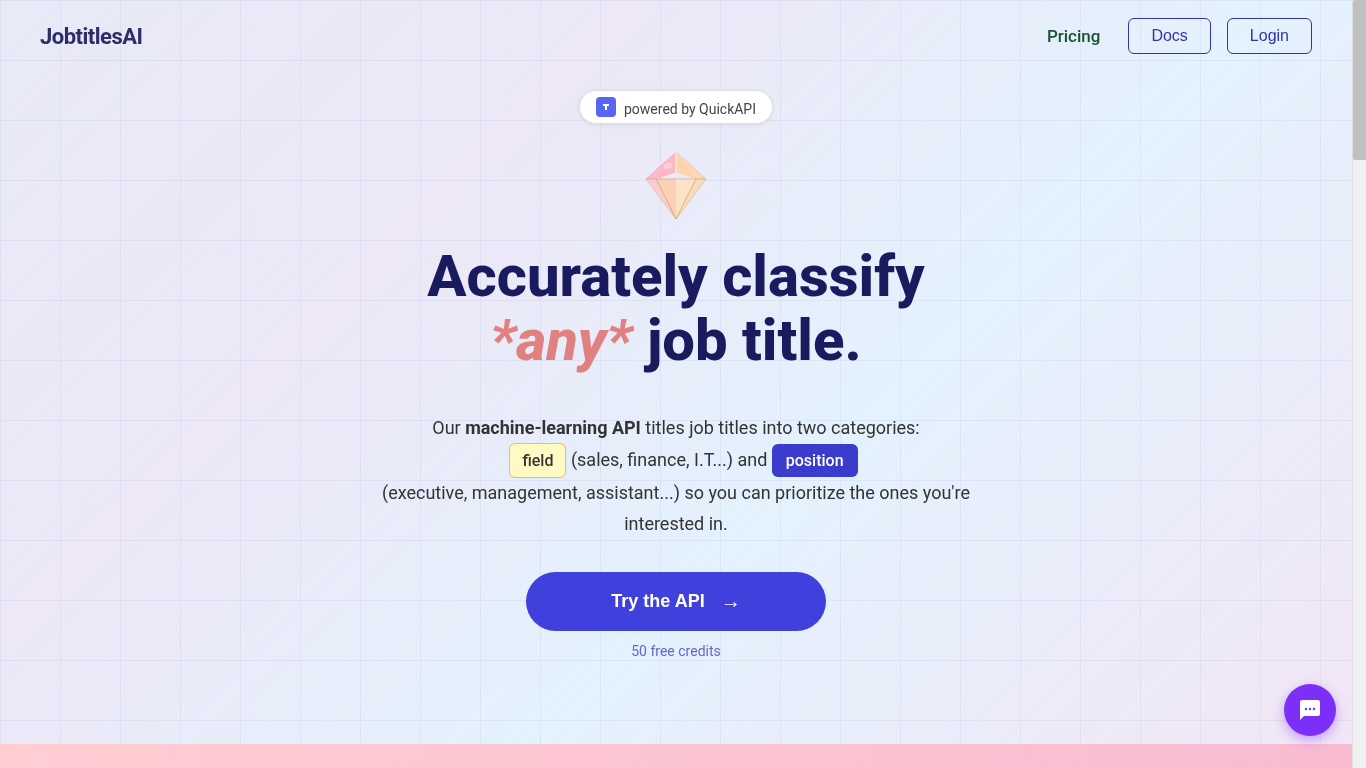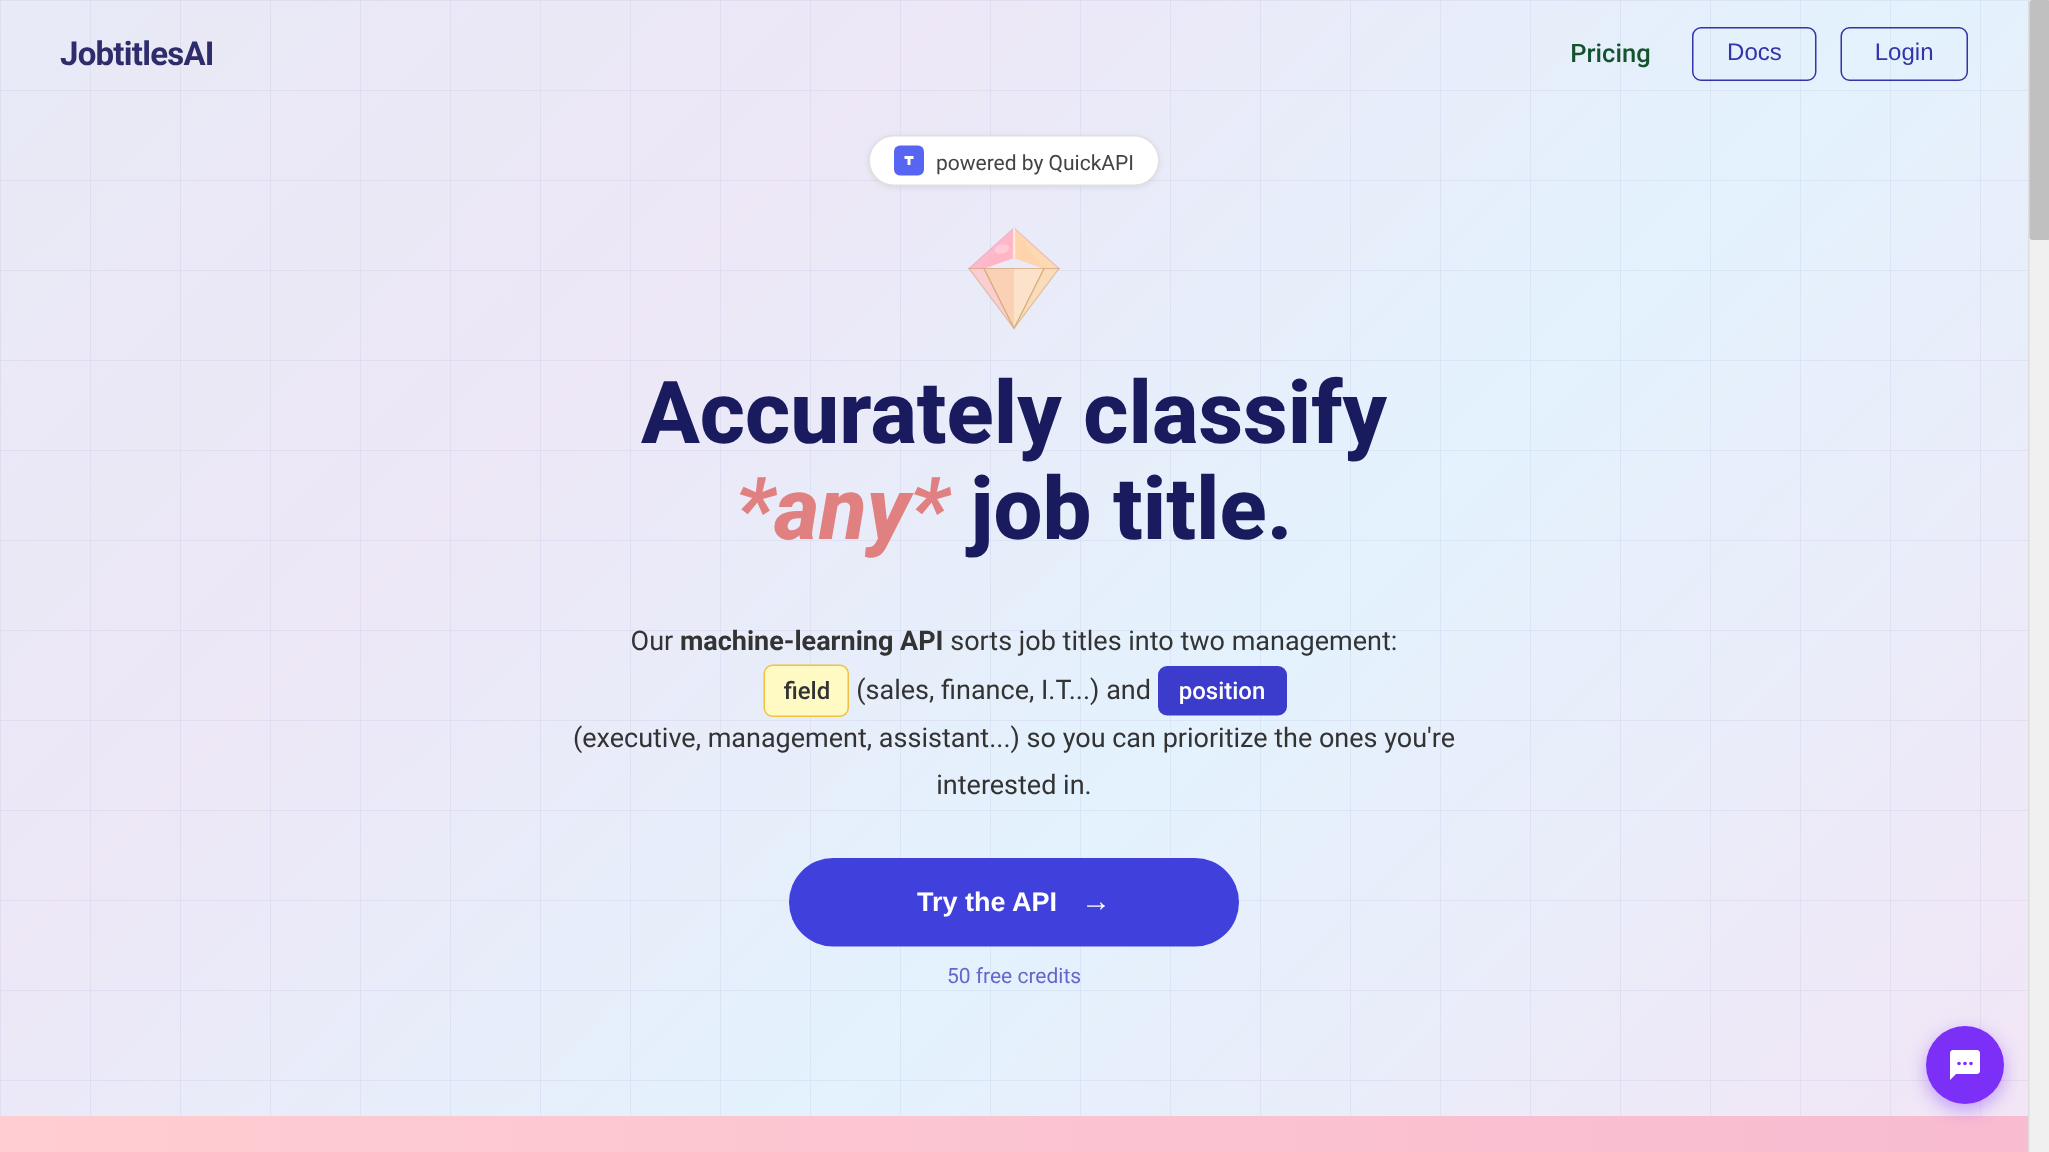--- a/index.html
+++ b/index.html
@@ -344,21 +344,21 @@
   </div>
 
   <div class="hero-heading">
     <span class="hero-line1">Accurately classify</span>
     <span class="hero-line2">
       <span class="hero-any">*any*</span><span> job title.</span>
     </span>
   </div>
 
   <div class="description">
-    <span>Our </span><span class="description-bold">machine-learning API</span><span> sorts job titles into two management:</span>
+    <span>Our </span><span class="description-bold">machine-learning API</span><span> titles job titles into two categories:</span>
     <br>
     <span class="badge-field">field</span>
     <span>(sales, finance, I.T...) and</span>
     <span class="badge-position">position</span>
     <br>
     <span>(executive, management, assistant...) so you can prioritize the ones you're interested in.</span>
   </div>
 
   <button class="cta-button">
     <span>Try the API</span>

